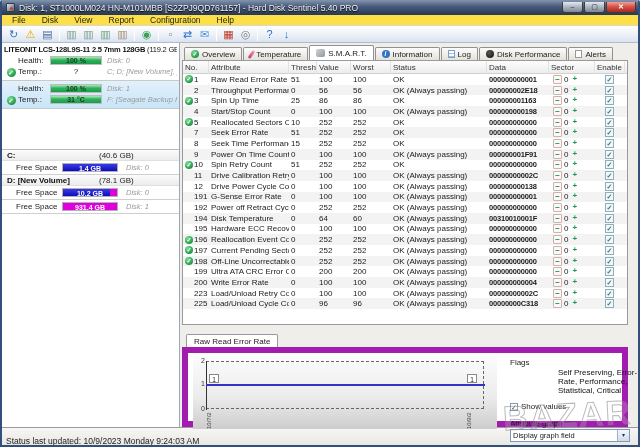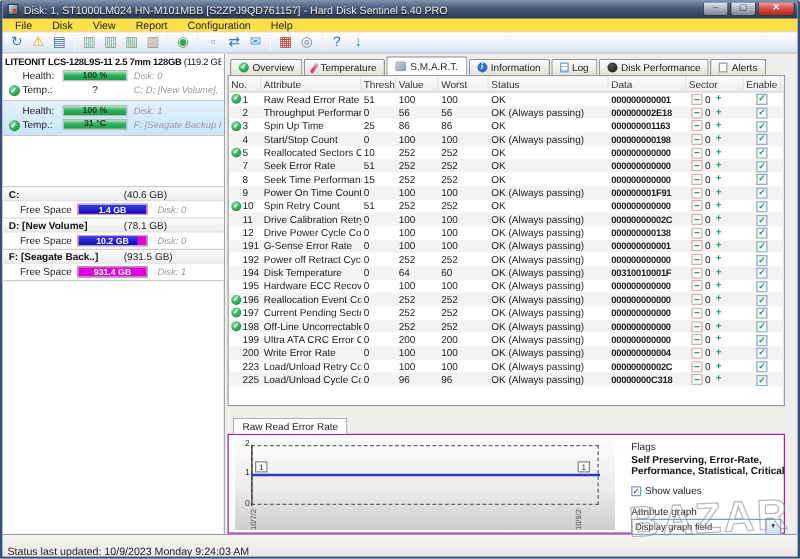--- a/index.html
+++ b/index.html
@@ -78,34 +78,34 @@
   .c-data{font-size:7.5px;font-weight:bold;letter-spacing:-0.2px;}
   .c-off{display:flex;align-items:center;gap:2px;padding-left:4px;}
   .off-btn{width:9px;height:9px;font-size:8px;font-weight:bold;color:#1a9a50;line-height:8px;text-align:center;cursor:pointer;}
   .off-btn.minus{border:1px solid #cfb0ae;background:#fdf7f7;border-radius:1px;}
   .off-val{font-size:8px;color:#222;}
   .cbx{display:inline-block;width:9px;height:9px;border:1px solid #93aabf;background:#f2f7fb;color:#2f8a4a;font-size:7px;line-height:8px;text-align:center;font-weight:bold;cursor:pointer;margin-left:8px;}
   
   .graphsec{margin-top:9px;}
   .gtabrow{height:13px;padding-left:4px;display:flex;align-items:flex-end;position:relative;z-index:1;}
   .gtab{height:13px;padding:0 7px;font-size:8px;background:#fff;border:1px solid #9a9a9a;border-bottom:none;border-radius:2px 2px 0 0;line-height:13px;color:#222;cursor:pointer;}
-  .gbox{margin-right:10px;border:1px solid #a21caf;background:#fff;height:80px;position:relative;}
+  .gbox{margin-right:10px;border:6px solid #a21caf;background:#fff;height:80px;position:relative;}
   .chart{position:absolute;left:5px;top:3px;width:304px;height:73px;background:linear-gradient(180deg,#fcfcfc 0%,#ececec 55%,#cdcdcd 100%);}
   .plot{position:absolute;left:13px;top:5px;width:278px;height:48px;border:1px dashed #666;}
   .yaxis{position:absolute;left:13px;top:5px;width:1px;height:49px;background:#333;}
   .blueline{position:absolute;left:13px;top:28px;width:279px;height:2px;background:#3434c8;}
   .ytick{position:absolute;font-size:7px;color:#333;left:3px;width:9px;text-align:right;}
   .yt2{top:1px;} .yt1{top:24px;} .yt0{top:49px;}
   .pbox{position:absolute;width:10px;height:9px;background:#fff;border:1px solid #888;font-size:6.5px;line-height:9px;text-align:center;color:#222;top:18px;}
   .pleft{left:16px;} .pright{left:274px;}
   .xdate{position:absolute;top:56px;font-size:6px;color:#444;writing-mode:vertical-rl;transform:rotate(180deg);height:17px;overflow:hidden;line-height:8px;}
   .xleft{left:12px;} .xright{left:272px;}
   .gopts{position:absolute;left:322px;top:5px;width:130px;}
   .flags-title{font-size:8px;color:#222;}
-  .flags-text{font-size:8px;font-weight:bold;color:#111;line-height:9px;margin-top:1px;}
+  .flags-text{font-size:8px;font-weight:normal;color:#111;line-height:9px;margin-top:1px;margin-left:48px;}
   .showvals{display:flex;align-items:center;gap:3px;margin-top:7px;}
   .cbx2{display:inline-block;width:8px;height:8px;border:1px solid #7e9ab8;background:#fff;color:#333;font-size:7px;line-height:7px;text-align:center;cursor:pointer;}
   .sv-label{font-size:8px;color:#222;}
   .ag-label{font-size:8px;color:#222;margin-top:8px;}
   .dropdown{margin-top:1px;width:120px;height:13px;border:1px solid #7e9ab8;background:#fff;display:flex;align-items:center;cursor:pointer;}
   .dd-val{flex:1;font-size:7.5px;color:#222;padding-left:2px;white-space:nowrap;overflow:hidden;}
   .dd-btn{width:12px;height:11px;background:linear-gradient(180deg,#f4f8fb,#cddcea);border-left:1px solid #9ab2c8;font-size:6px;line-height:11px;text-align:center;color:#335;}
   
   .statusbar{height:27px;background:linear-gradient(180deg,#f7f6f4,#e2e0db);border-top:1px solid #9a9a9a;display:flex;align-items:center;padding-left:4px;}
   .statusbar span{font-size:8.5px;color:#222;}
@@ -224,24 +224,20 @@
             <div class="drv-free">
               <span class="drv-flabel">Free Space</span>
               <span class="fbar">
                 <span class="used" style="width: 87%;"></span>
                 <span class="ftext">10.2 GB</span>
               </span>
               <span class="drv-right">Disk: 0</span>
             </div>
           </div>
           <div class="drive">
-            <div class="drv-head">
-              <span class="drv-name">F: [Seagate Back..]</span>
-              <span class="drv-size">(931.5 GB)</span>
-            </div>
             <div class="drv-free">
               <span class="drv-flabel">Free Space</span>
               <span class="fbar">
                 <span class="used" style="width: 0%;"></span>
                 <span class="ftext">931.4 GB</span>
               </span>
               <span class="drv-right">Disk: 1</span>
             </div>
           </div>
         </div>

